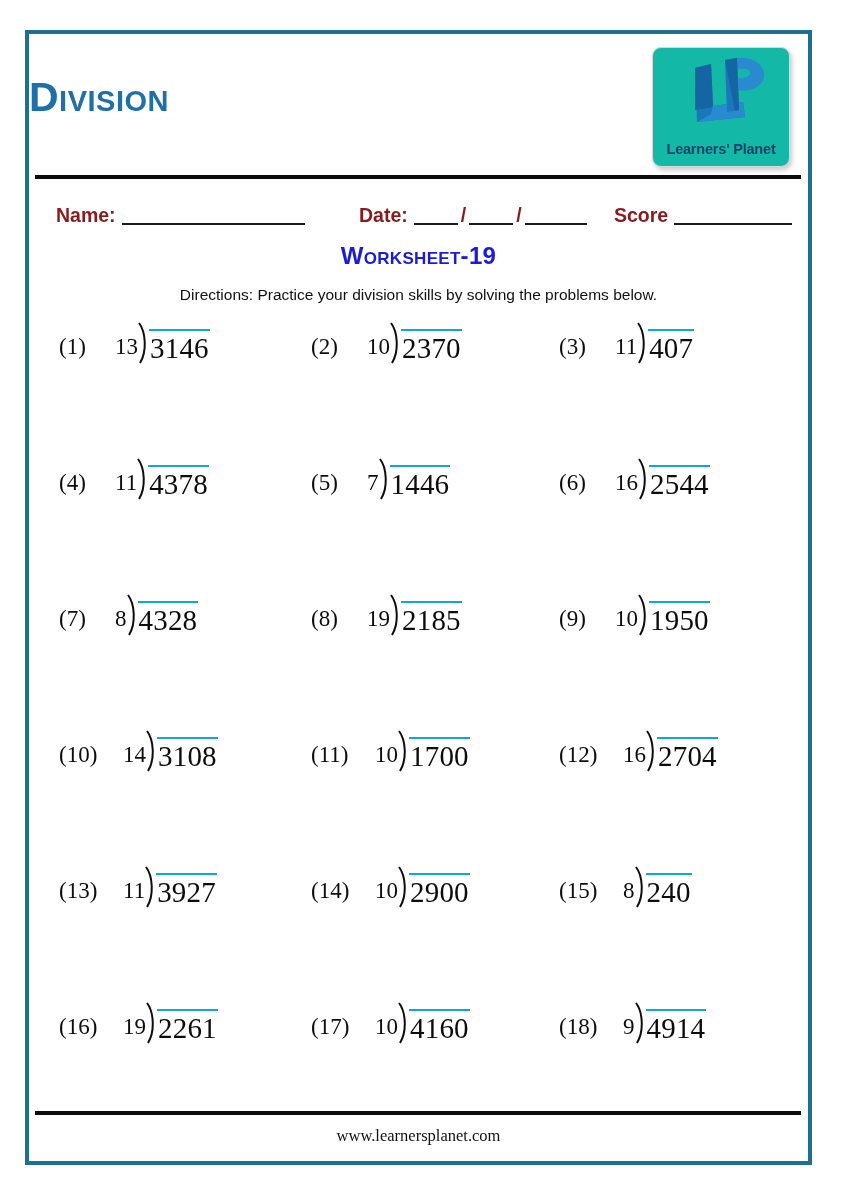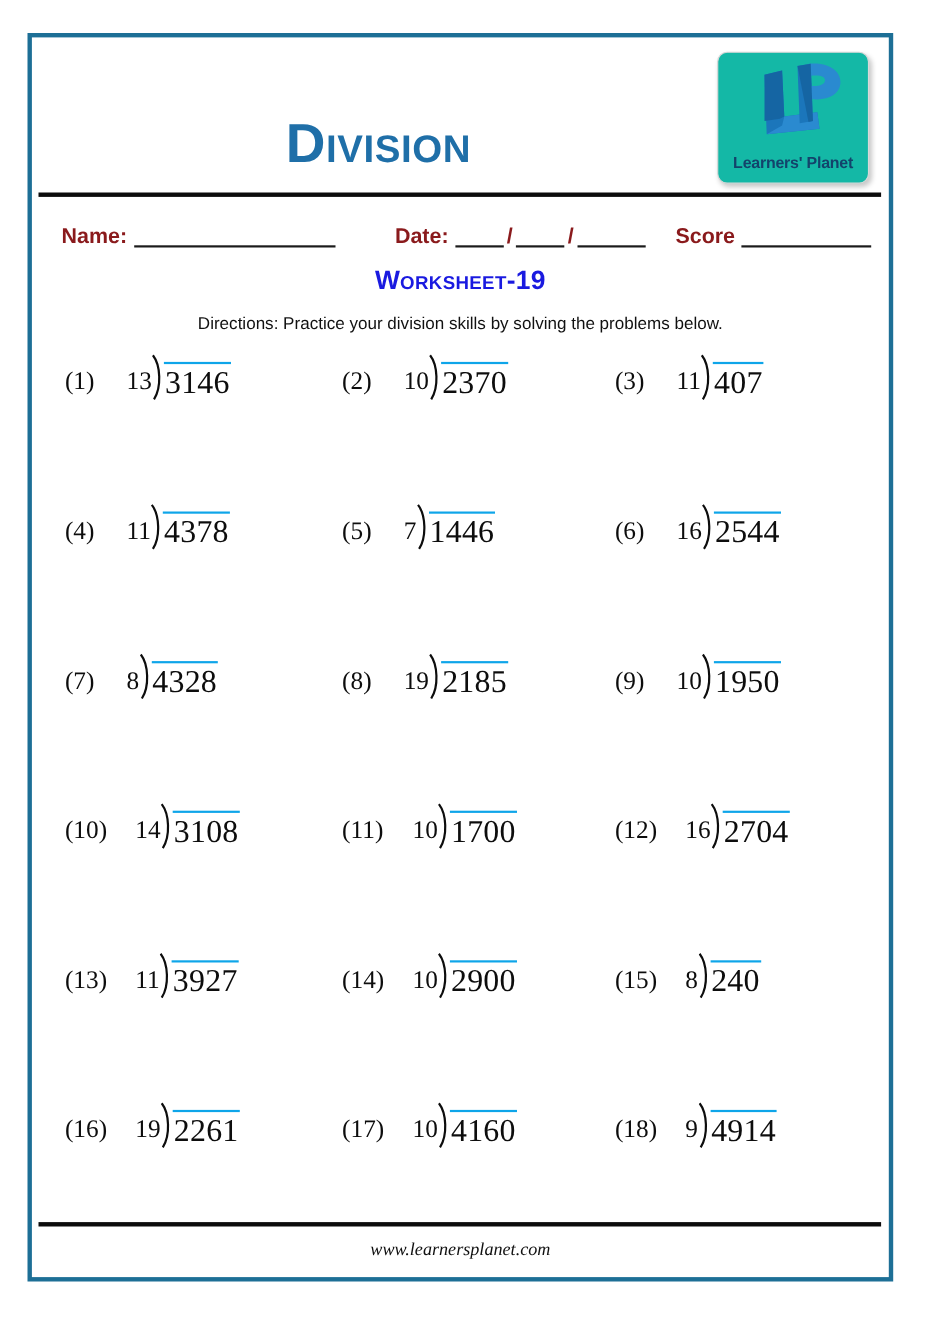--- a/index.html
+++ b/index.html
@@ -38,29 +38,28 @@
     left: 0;
     top: 0;
     width: 100%;
     height: 141px;
   }
   .title {
     position: absolute;
     left: 0;
     top: 43px;
     width: 630px;
-    text-align: center;
+    text-align: left;
     color: #1f6fa8;
     font-family: "Liberation Sans", sans-serif;
     font-weight: bold;
-    font-size: 50px;
+    font-size: 41px;
     font-variant: small-caps;
     letter-spacing: 0.5px;
     line-height: 1;
-    margin-top: 28px;
   }
 
   
   .logo-box {
     position: absolute;
     right: 18px;
     top: 13px;
     width: 138px;
     height: 120px;
     background: #14b8a6;
@@ -229,21 +228,20 @@
   }
 
   
   .footer {
     position: absolute;
     left: 0;
     top: 1092px;
     width: 100%;
     text-align: center;
     font-family: "Liberation Serif", serif;
-    font-style: italic;
     font-size: 16.5px;
     color: #111111;
   }
 </style>
 </head>
 <body>
 
 <div class="page-frame">
   <div class="page-inner">
 

